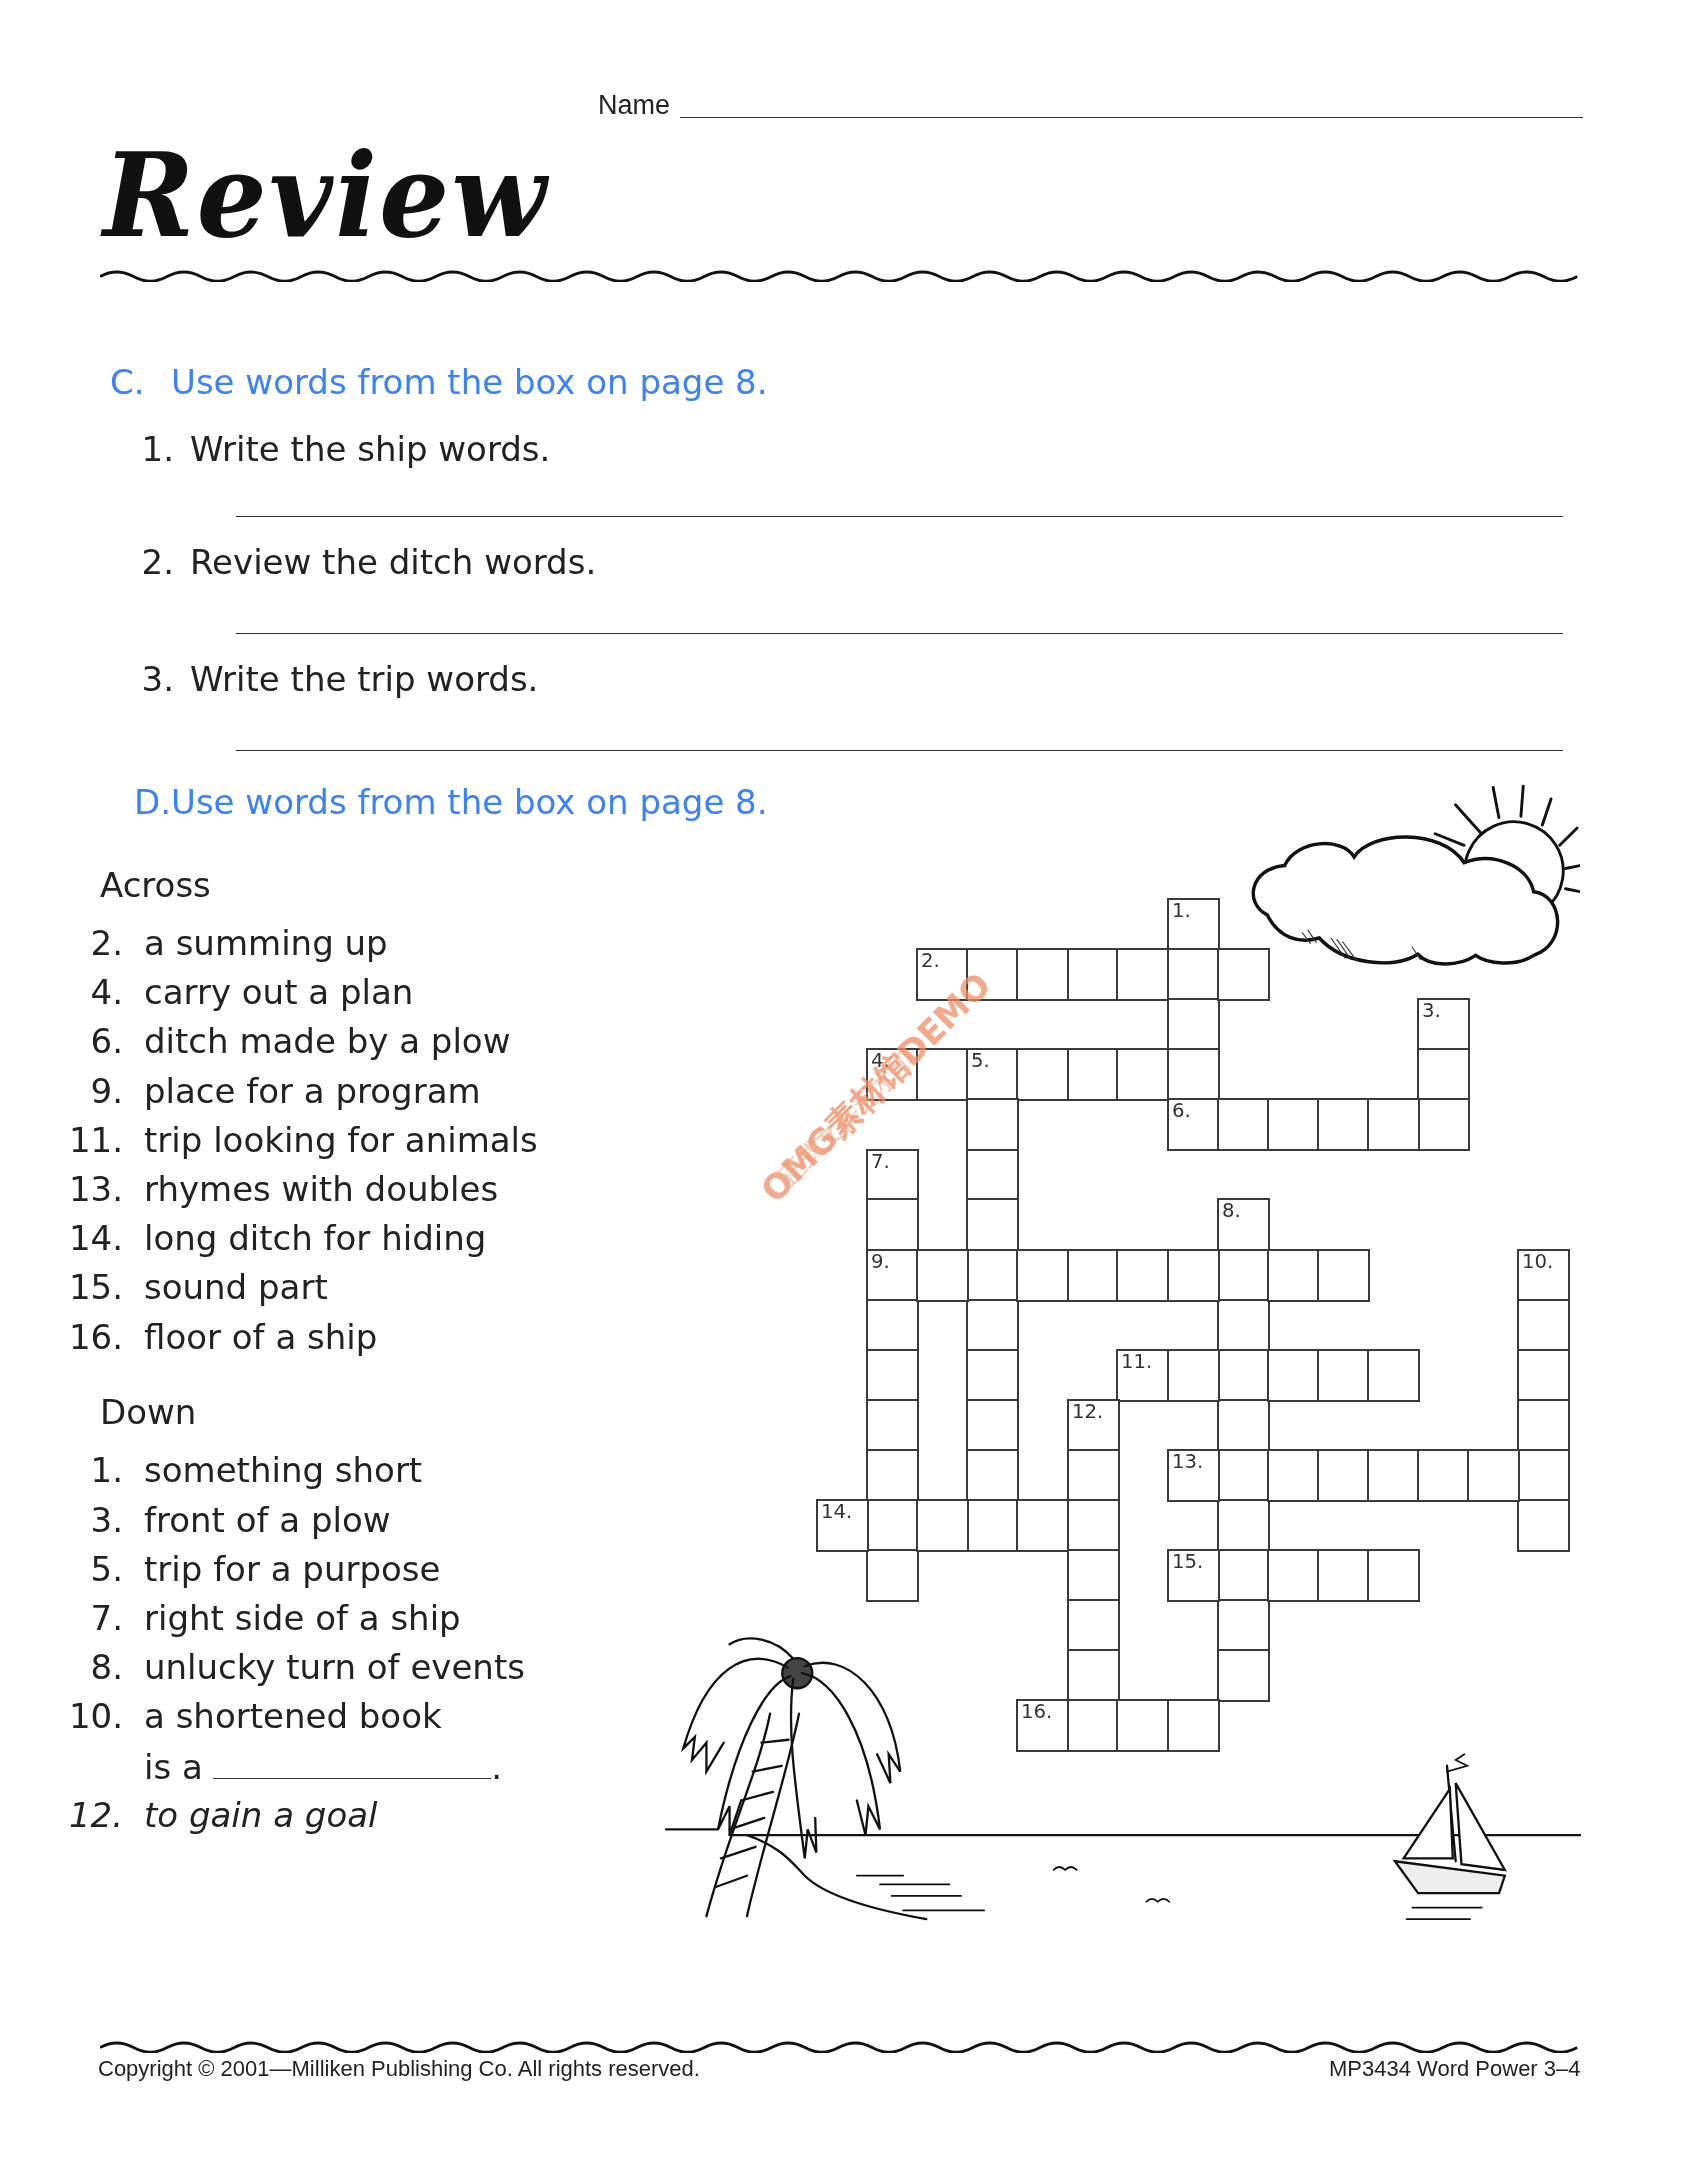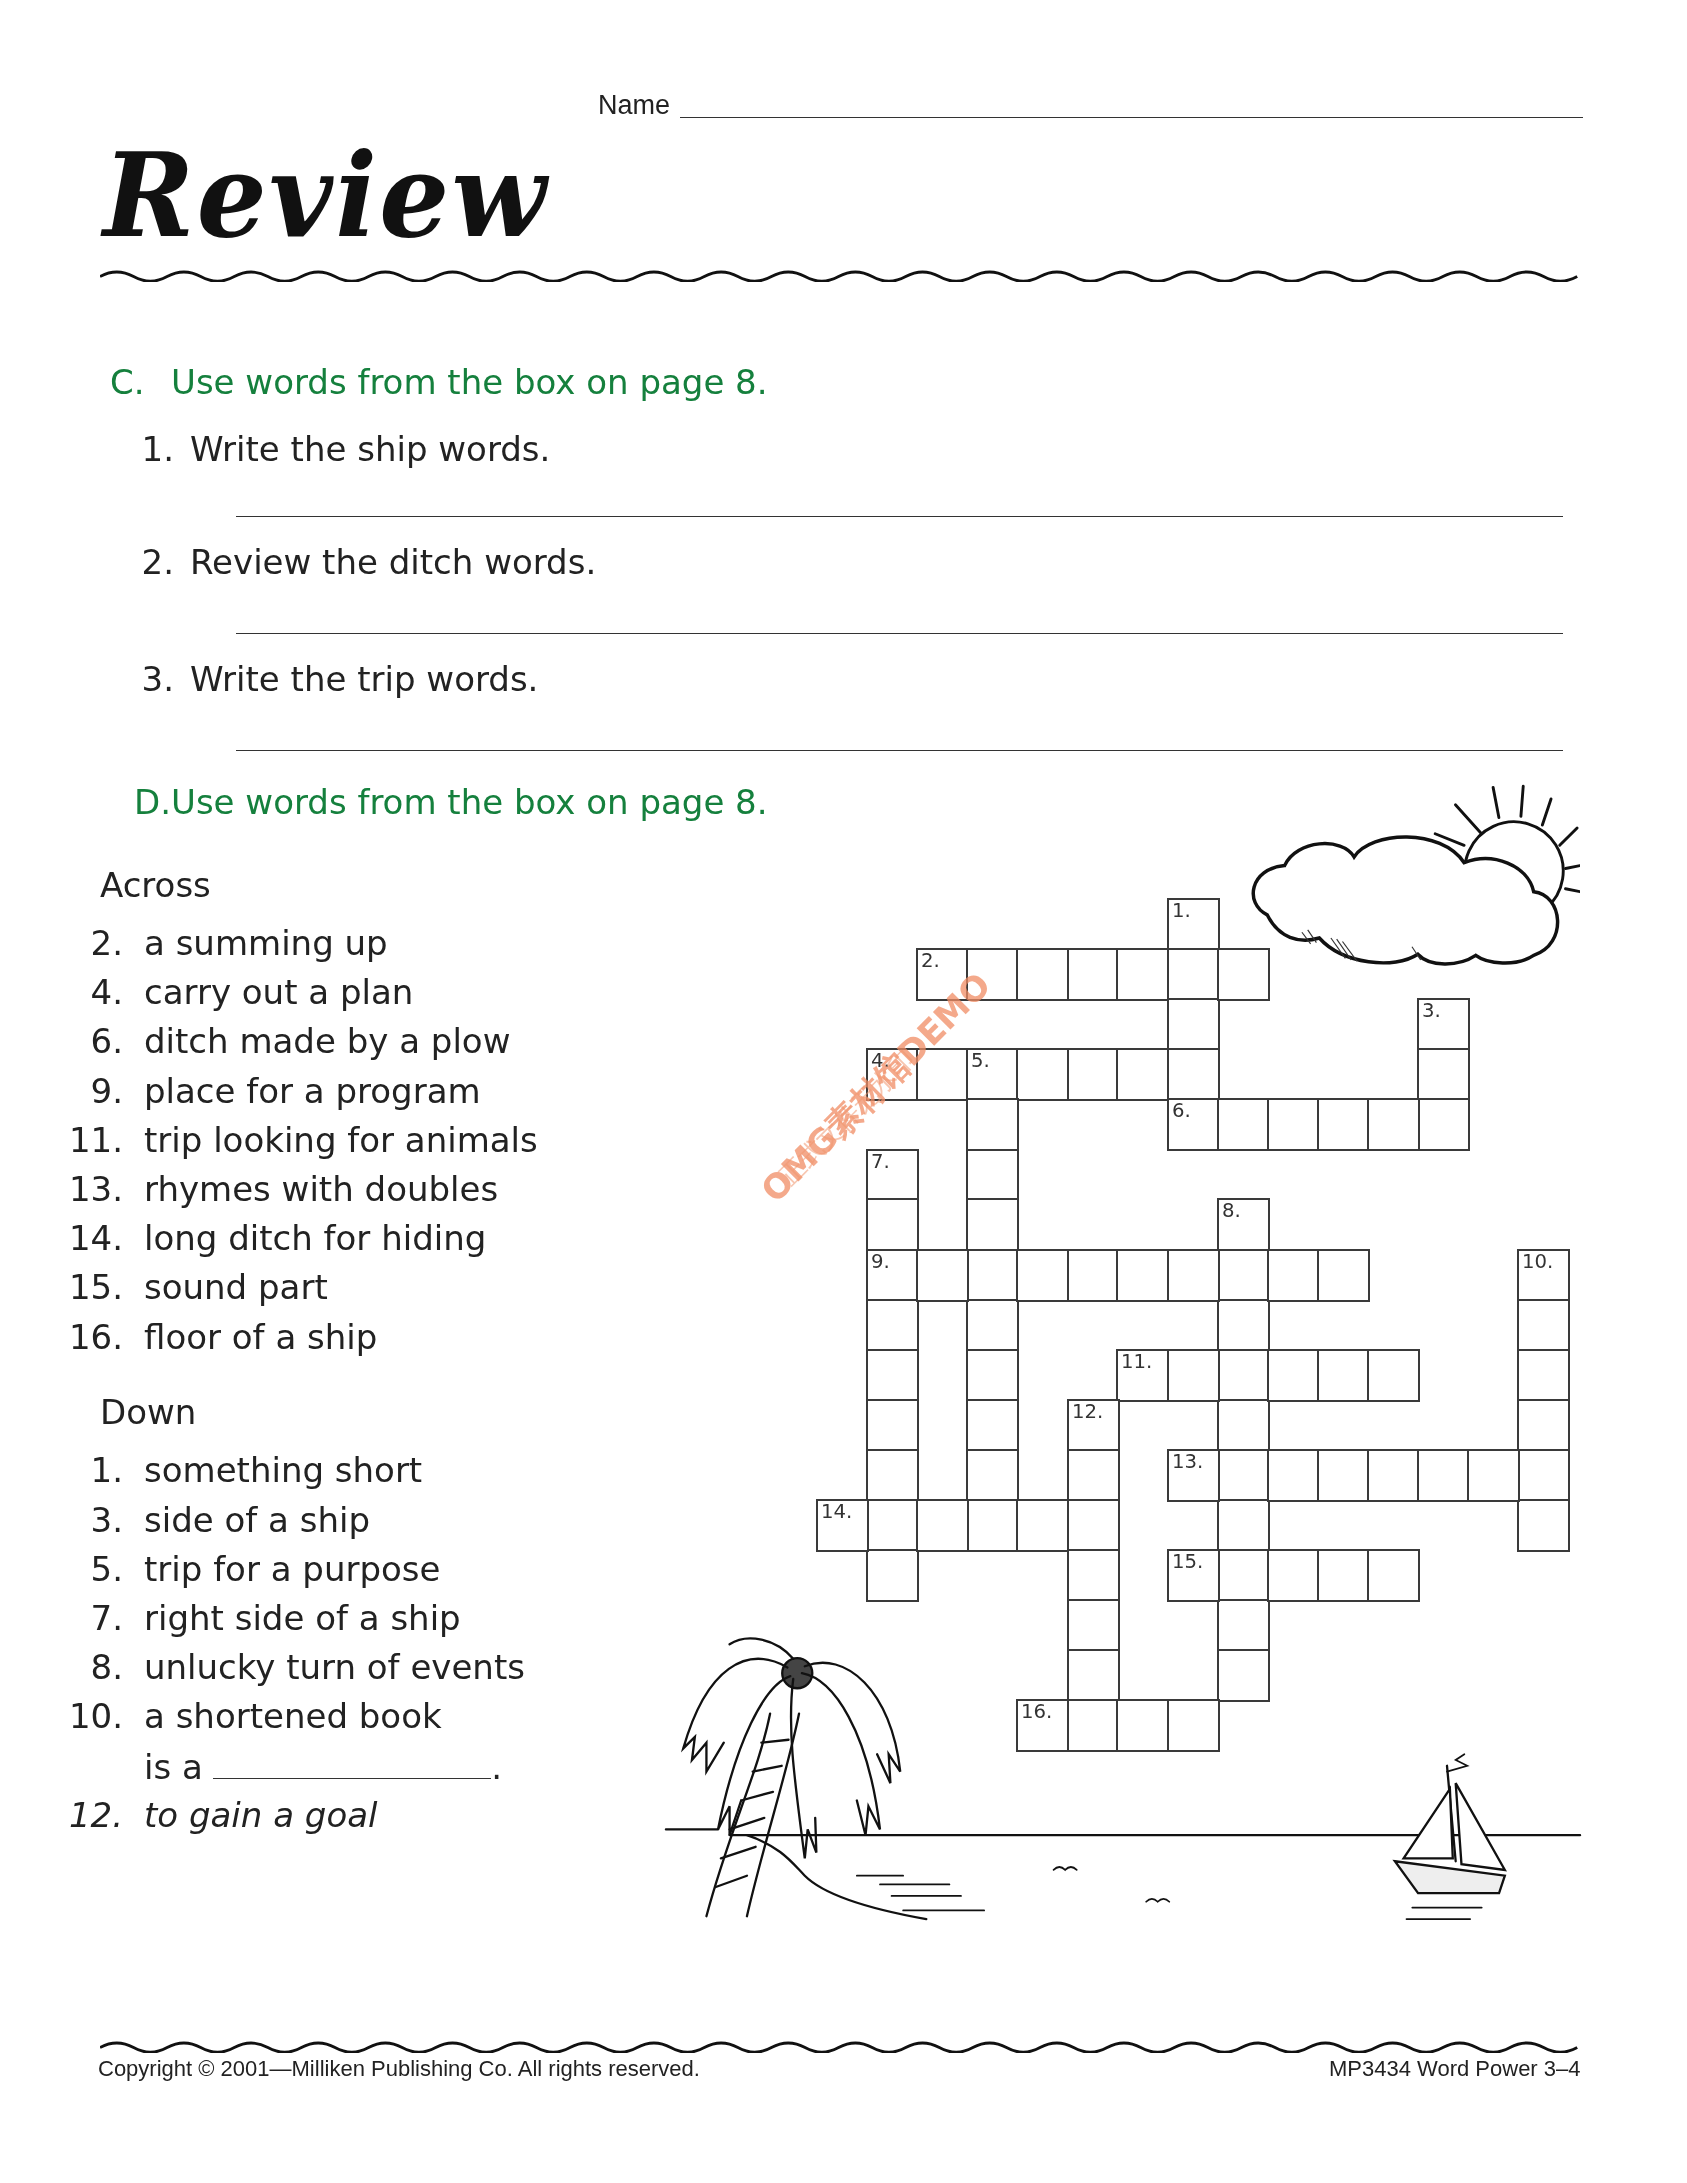--- a/index.html
+++ b/index.html
@@ -4,21 +4,21 @@
 <style>
   html, body { margin:0; padding:0; background:#ffffff; }
   body { width:1688px; height:2183px; position:relative; overflow:hidden;
          font-family:"DejaVu Sans", sans-serif; color:#1a1a1a; }
   .abs { position:absolute; }
   .name-label { left:598px; top:90px; font-family:"Liberation Sans", sans-serif; font-size:27px; color:#222; }
   .name-line { left:680px; top:117px; width:903px; height:0; border-top:1.7px solid #333; }
   .title { left:103px; top:138px; font-family:"DejaVu Serif", serif; font-size:110px; font-style:italic; font-weight:bold;
            letter-spacing:2.3px; color:#111; transform:scaleY(1.05); transform-origin:left top; line-height:1; }
   .wave { position:absolute; left:100px; width:1483px; height:17.4px; }
-  .sec { font-size:34px; color:#15803d; line-height:1; white-space:nowrap; }
+  .sec { font-size:34px; color:#3b82f6; line-height:1; white-space:nowrap; }
   .sec .letter { display:inline-block; width:61px; }
   .item { font-size:34px; color:#222; line-height:1; white-space:nowrap; }
   .item .num { display:inline-block; width:58px; text-align:right; margin-right:16px; }
   .answer-line { position:absolute; left:236px; width:1327px; height:0; border-top:1.7px solid #333; }
   .clue-head { font-size:34px; color:#222; line-height:1; }
   .clue { font-size:34px; color:#222; line-height:1; white-space:nowrap; position:absolute; }
   .clue .num { display:inline-block; width:60px; text-align:right; margin-right:21px; }
   .blank-line { display:inline-block; width:278px; border-bottom:1.7px solid #333; height:23px; vertical-align:baseline; margin-left:10.4px; }
   .grid { position:absolute; left:816px; top:898px; width:752px; height:857px; }
   .cell { position:absolute; width:50px; height:50px; box-sizing:border-box; border:2.3px solid #3a3a3a; background:#fff; }
@@ -75,21 +75,21 @@
   <div class="clue" style="left:63px; top:1123px;"><span class="num">11.</span><span>trip looking for animals</span></div>
   <div class="clue" style="left:63px; top:1172px;"><span class="num">13.</span><span>rhymes with doubles</span></div>
   <div class="clue" style="left:63px; top:1221px;"><span class="num">14.</span><span>long ditch for hiding</span></div>
   <div class="clue" style="left:63px; top:1270px;"><span class="num">15.</span><span>sound part</span></div>
   <div class="clue" style="left:63px; top:1320px;"><span class="num">16.</span><span>floor of a ship</span></div>
 </div>
 
 <div class="abs clue-head" style="left:100px; top:1395px;">Down</div>
 <div id="down-list">
   <div class="clue" style="left:63px; top:1453px;"><span class="num">1.</span><span>something short</span></div>
-  <div class="clue" style="left:63px; top:1503px;"><span class="num">3.</span><span>side of a ship</span></div>
+  <div class="clue" style="left:63px; top:1503px;"><span class="num">3.</span><span>front of a plow</span></div>
   <div class="clue" style="left:63px; top:1552px;"><span class="num">5.</span><span>trip for a purpose</span></div>
   <div class="clue" style="left:63px; top:1601px;"><span class="num">7.</span><span>right side of a ship</span></div>
   <div class="clue" style="left:63px; top:1650px;"><span class="num">8.</span><span>unlucky turn of events</span></div>
   <div class="clue" style="left:63px; top:1699px;"><span class="num">10.</span><span>a shortened book</span></div>
   <div class="clue" style="left:144px; top:1750px;"><span>is a</span><span class="blank-line"></span><span>.</span></div>
   <div class="clue" style="left:63px; top:1798px;font-style:italic;"><span class="num">12.</span><span>to gain a goal</span></div>
 </div>
 
 <svg class="abs" style="left:1244px; top:770px;" width="336" height="197" viewBox="0 0 580 340">
   <g stroke="#111" stroke-width="5" fill="none" stroke-linecap="round">

